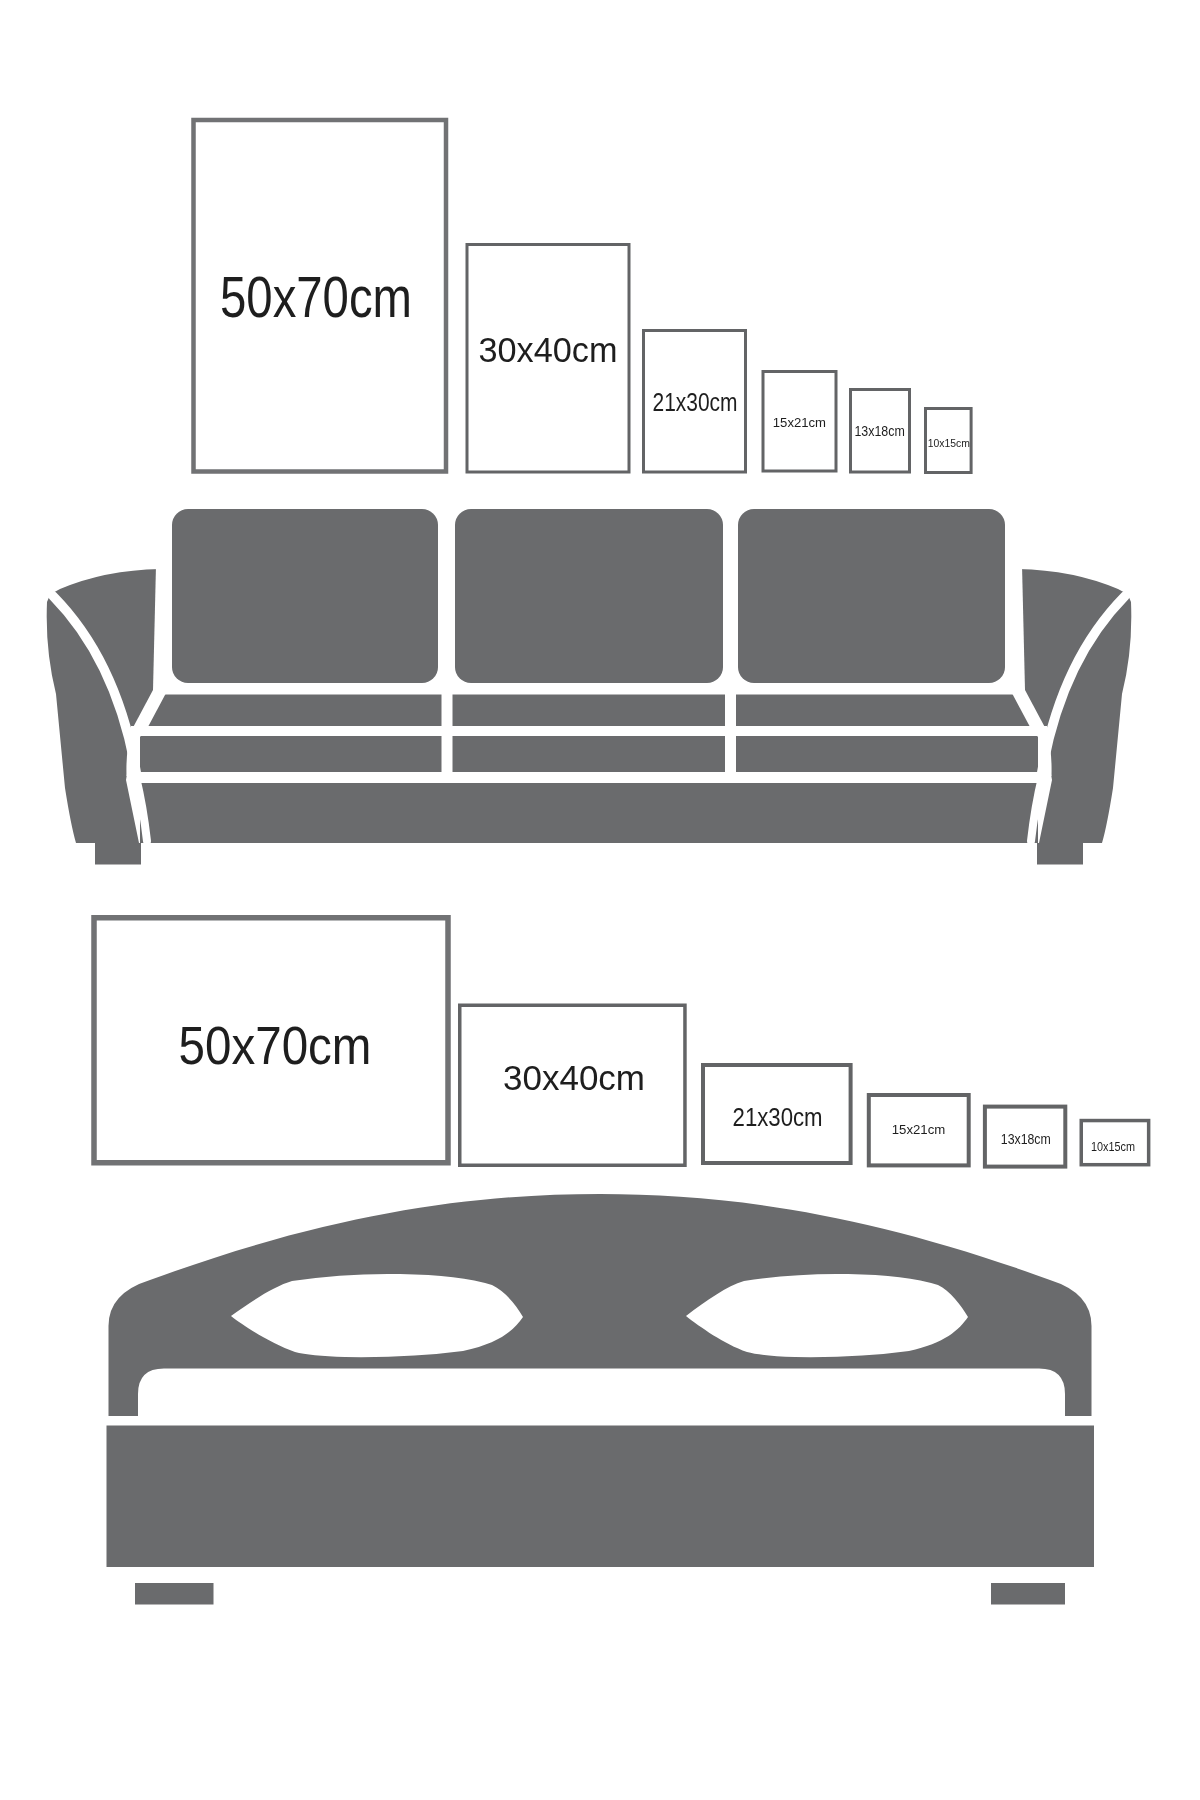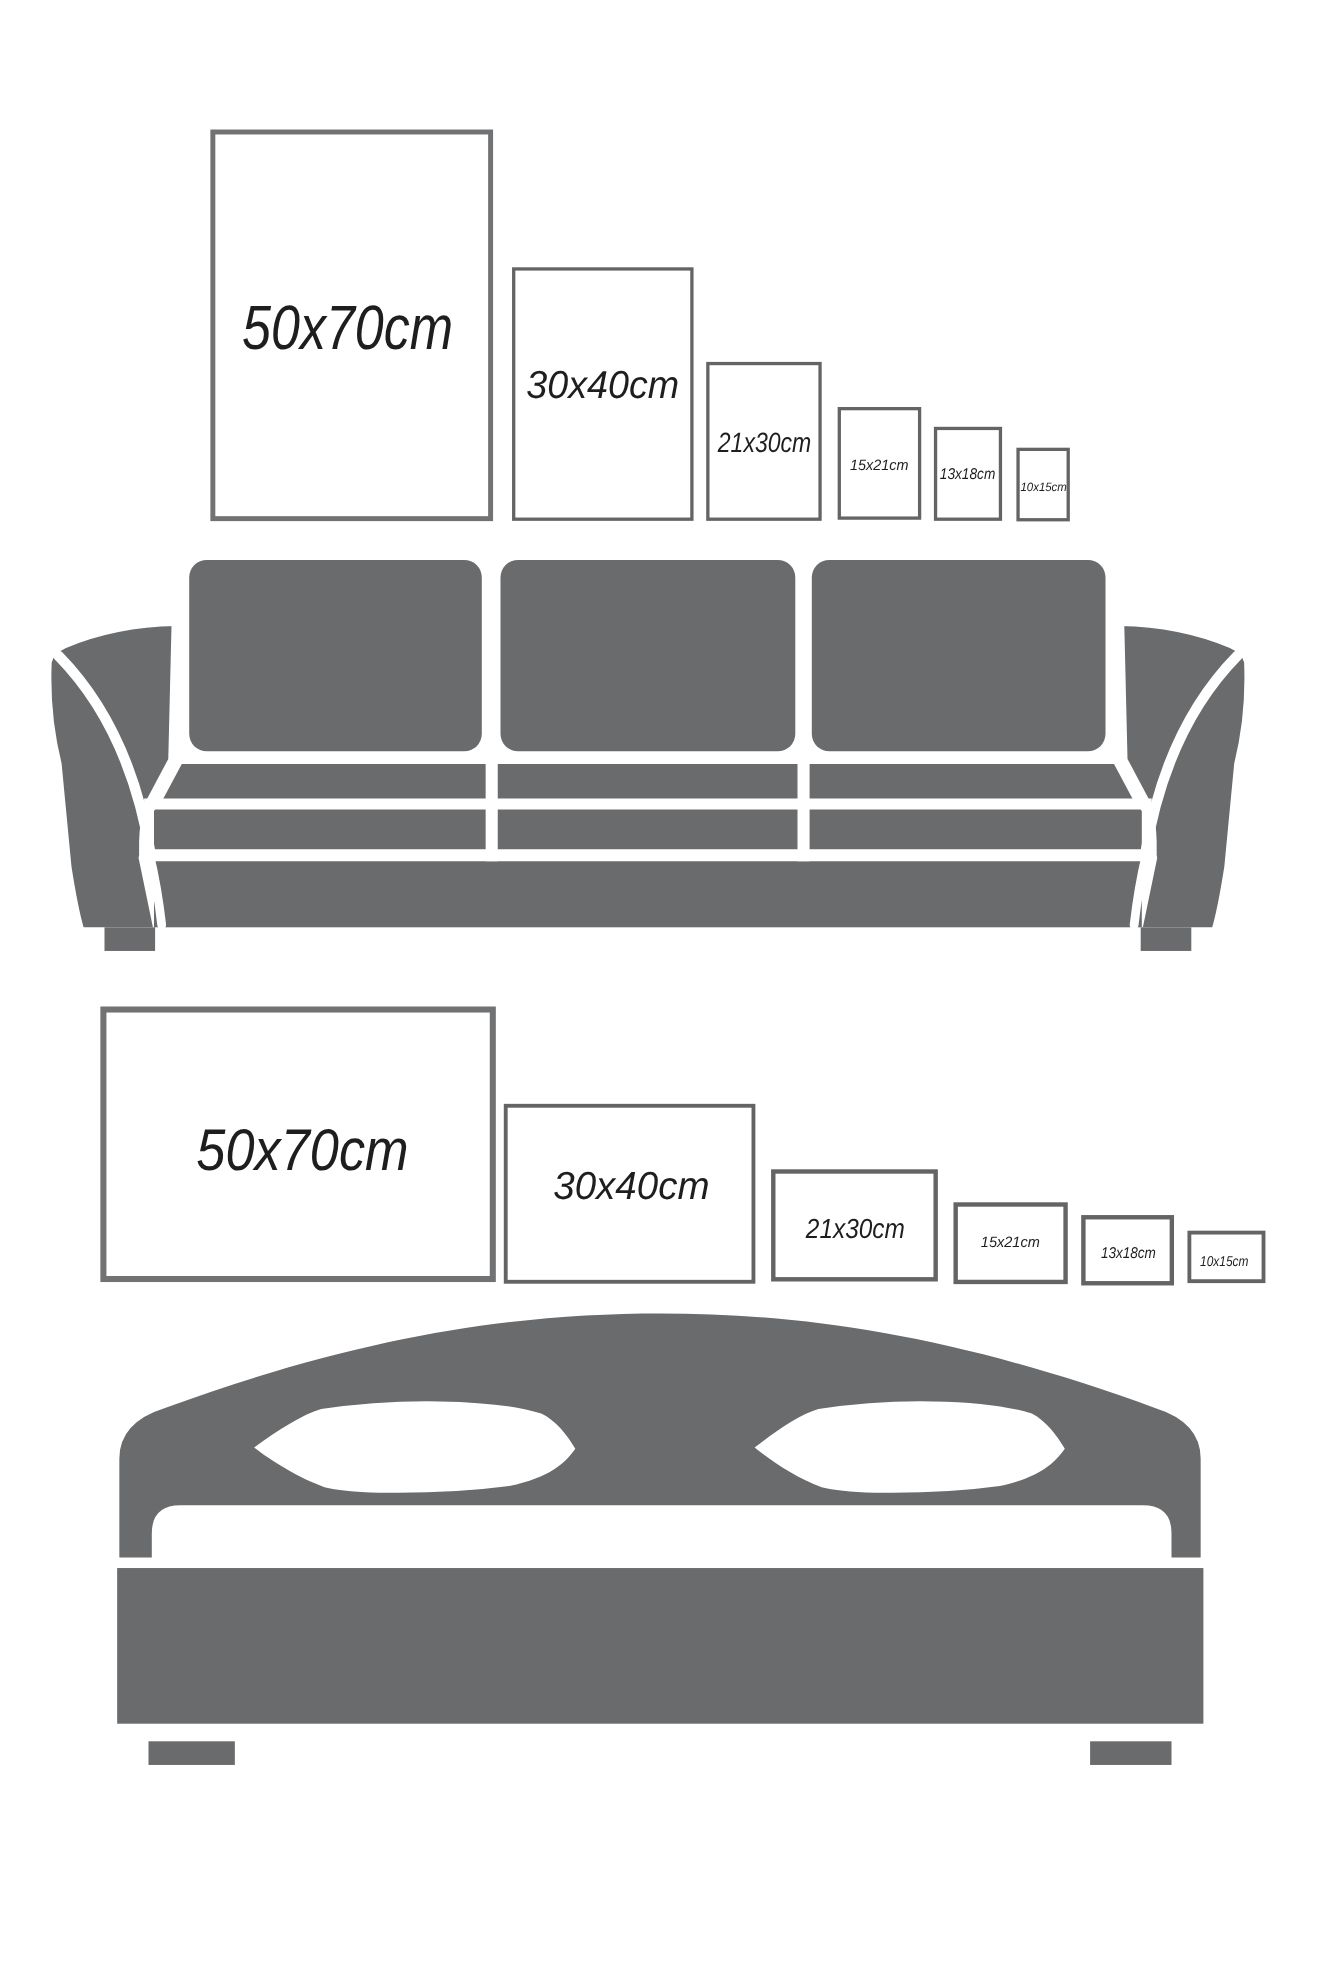--- a/index.html
+++ b/index.html
@@ -1,16 +1,16 @@
 <!DOCTYPE html>
 <html><head>
 <meta charset="utf-8">
 <style>
   html,body{margin:0;padding:0;background:#ffffff;}
-  .canvas{position:relative;width:1200px;height:1800px;background:#ffffff;overflow:hidden;font-style:italic;}
+  .canvas{position:relative;width:1200px;height:1800px;background:#ffffff;overflow:hidden;}
   svg{position:absolute;left:0;top:0;}
   text{font-family:"Liberation Sans", sans-serif;fill:#1e1e1e;}
 </style>
 </head>
 <body>
 <div class="canvas">
 <svg width="1200" height="1800" viewBox="0 0 1200 1800">
 
   <rect x="193.5" y="120" width="252.5" height="351.5" fill="#ffffff" stroke="#717274" stroke-width="4.5"></rect>
 

